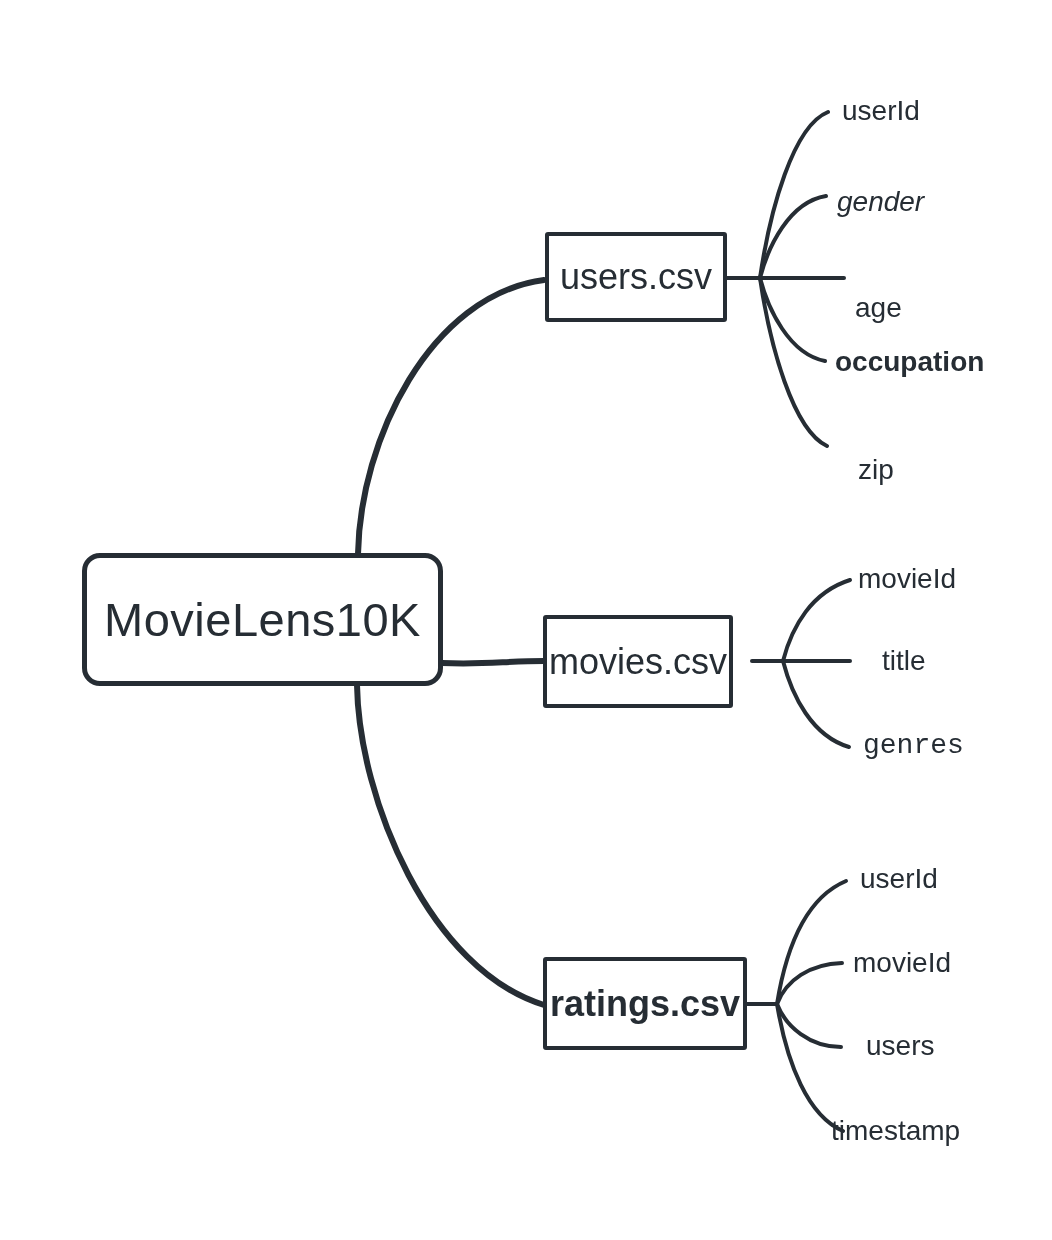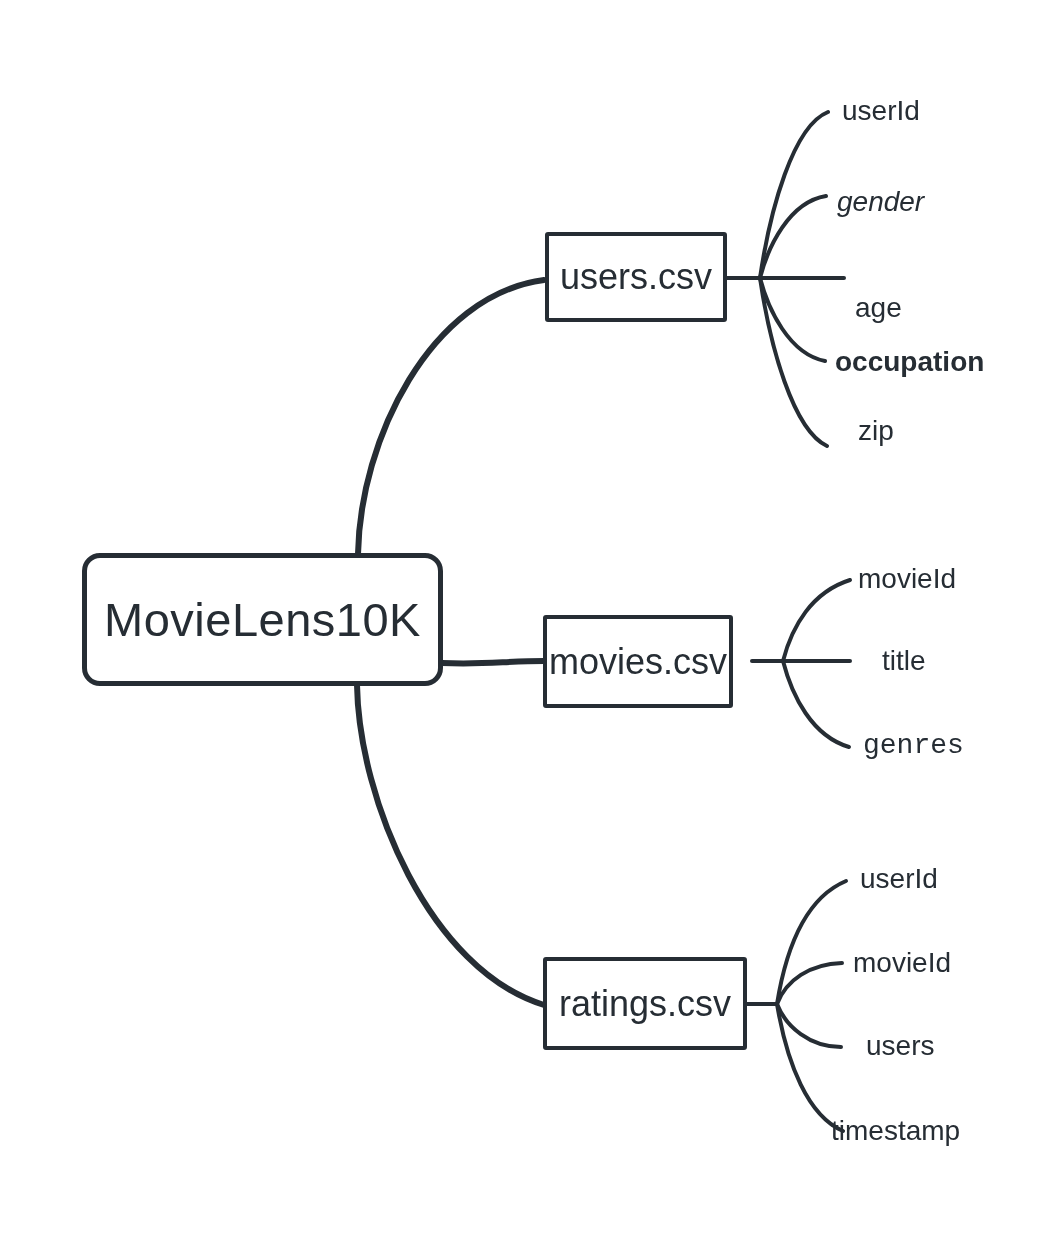--- a/index.html
+++ b/index.html
@@ -44,33 +44,33 @@
   #root-box {
     left: 82px;  top: 553px;
     width: 361px; height: 133px;
     border-width: 5px;
     border-radius: 18px;
     font-size: 47px;
     letter-spacing: 0.5px;
   }
   #users-box   { left: 545px; top: 232px; width: 182px; height: 90px; font-size: 36px; }
   #movies-box  { left: 543px; top: 615px; width: 190px; height: 93px; font-size: 36px; }
-  #ratings-box { left: 543px; top: 957px; width: 204px; height: 93px; font-size: 36px; }
+  #ratings-box { left: 543px; top: 957px; width: 204px; height: 93px; font-size: 36px; font-weight: bold; }
   .leaf {
     position: absolute;
     transform: translateY(-50%);
     font-size: 28px;
     line-height: 1;
     white-space: nowrap;
   }
   #leaf-users-userid     { left: 842px; top: 111px; }
   #leaf-users-gender     { left: 837px; top: 202px; font-style: italic; }
   #leaf-users-age        { left: 855px; top: 278px; margin-top: 30px; }
   #leaf-users-occupation { left: 835px; top: 362px; font-weight: bold; }
-  #leaf-users-zip        { left: 858px; top: 431px; }
+  #leaf-users-zip        { left: 858px; top: 470px; }
   #leaf-movies-movieid   { left: 858px; top: 579px; }
   #leaf-movies-title     { left: 882px; top: 661px; }
   #leaf-movies-genres    { left: 863px; top: 746px; font-family: Liberation Mono, monospace; }
   #leaf-ratings-userid    { left: 860px; top: 879px; }
   #leaf-ratings-movieid   { left: 853px; top: 963px; }
   #leaf-ratings-rating    { left: 866px; top: 1046px; }
   #leaf-ratings-timestamp { left: 831px; top: 1131px; }
 </style>
 </head>
 <body>

